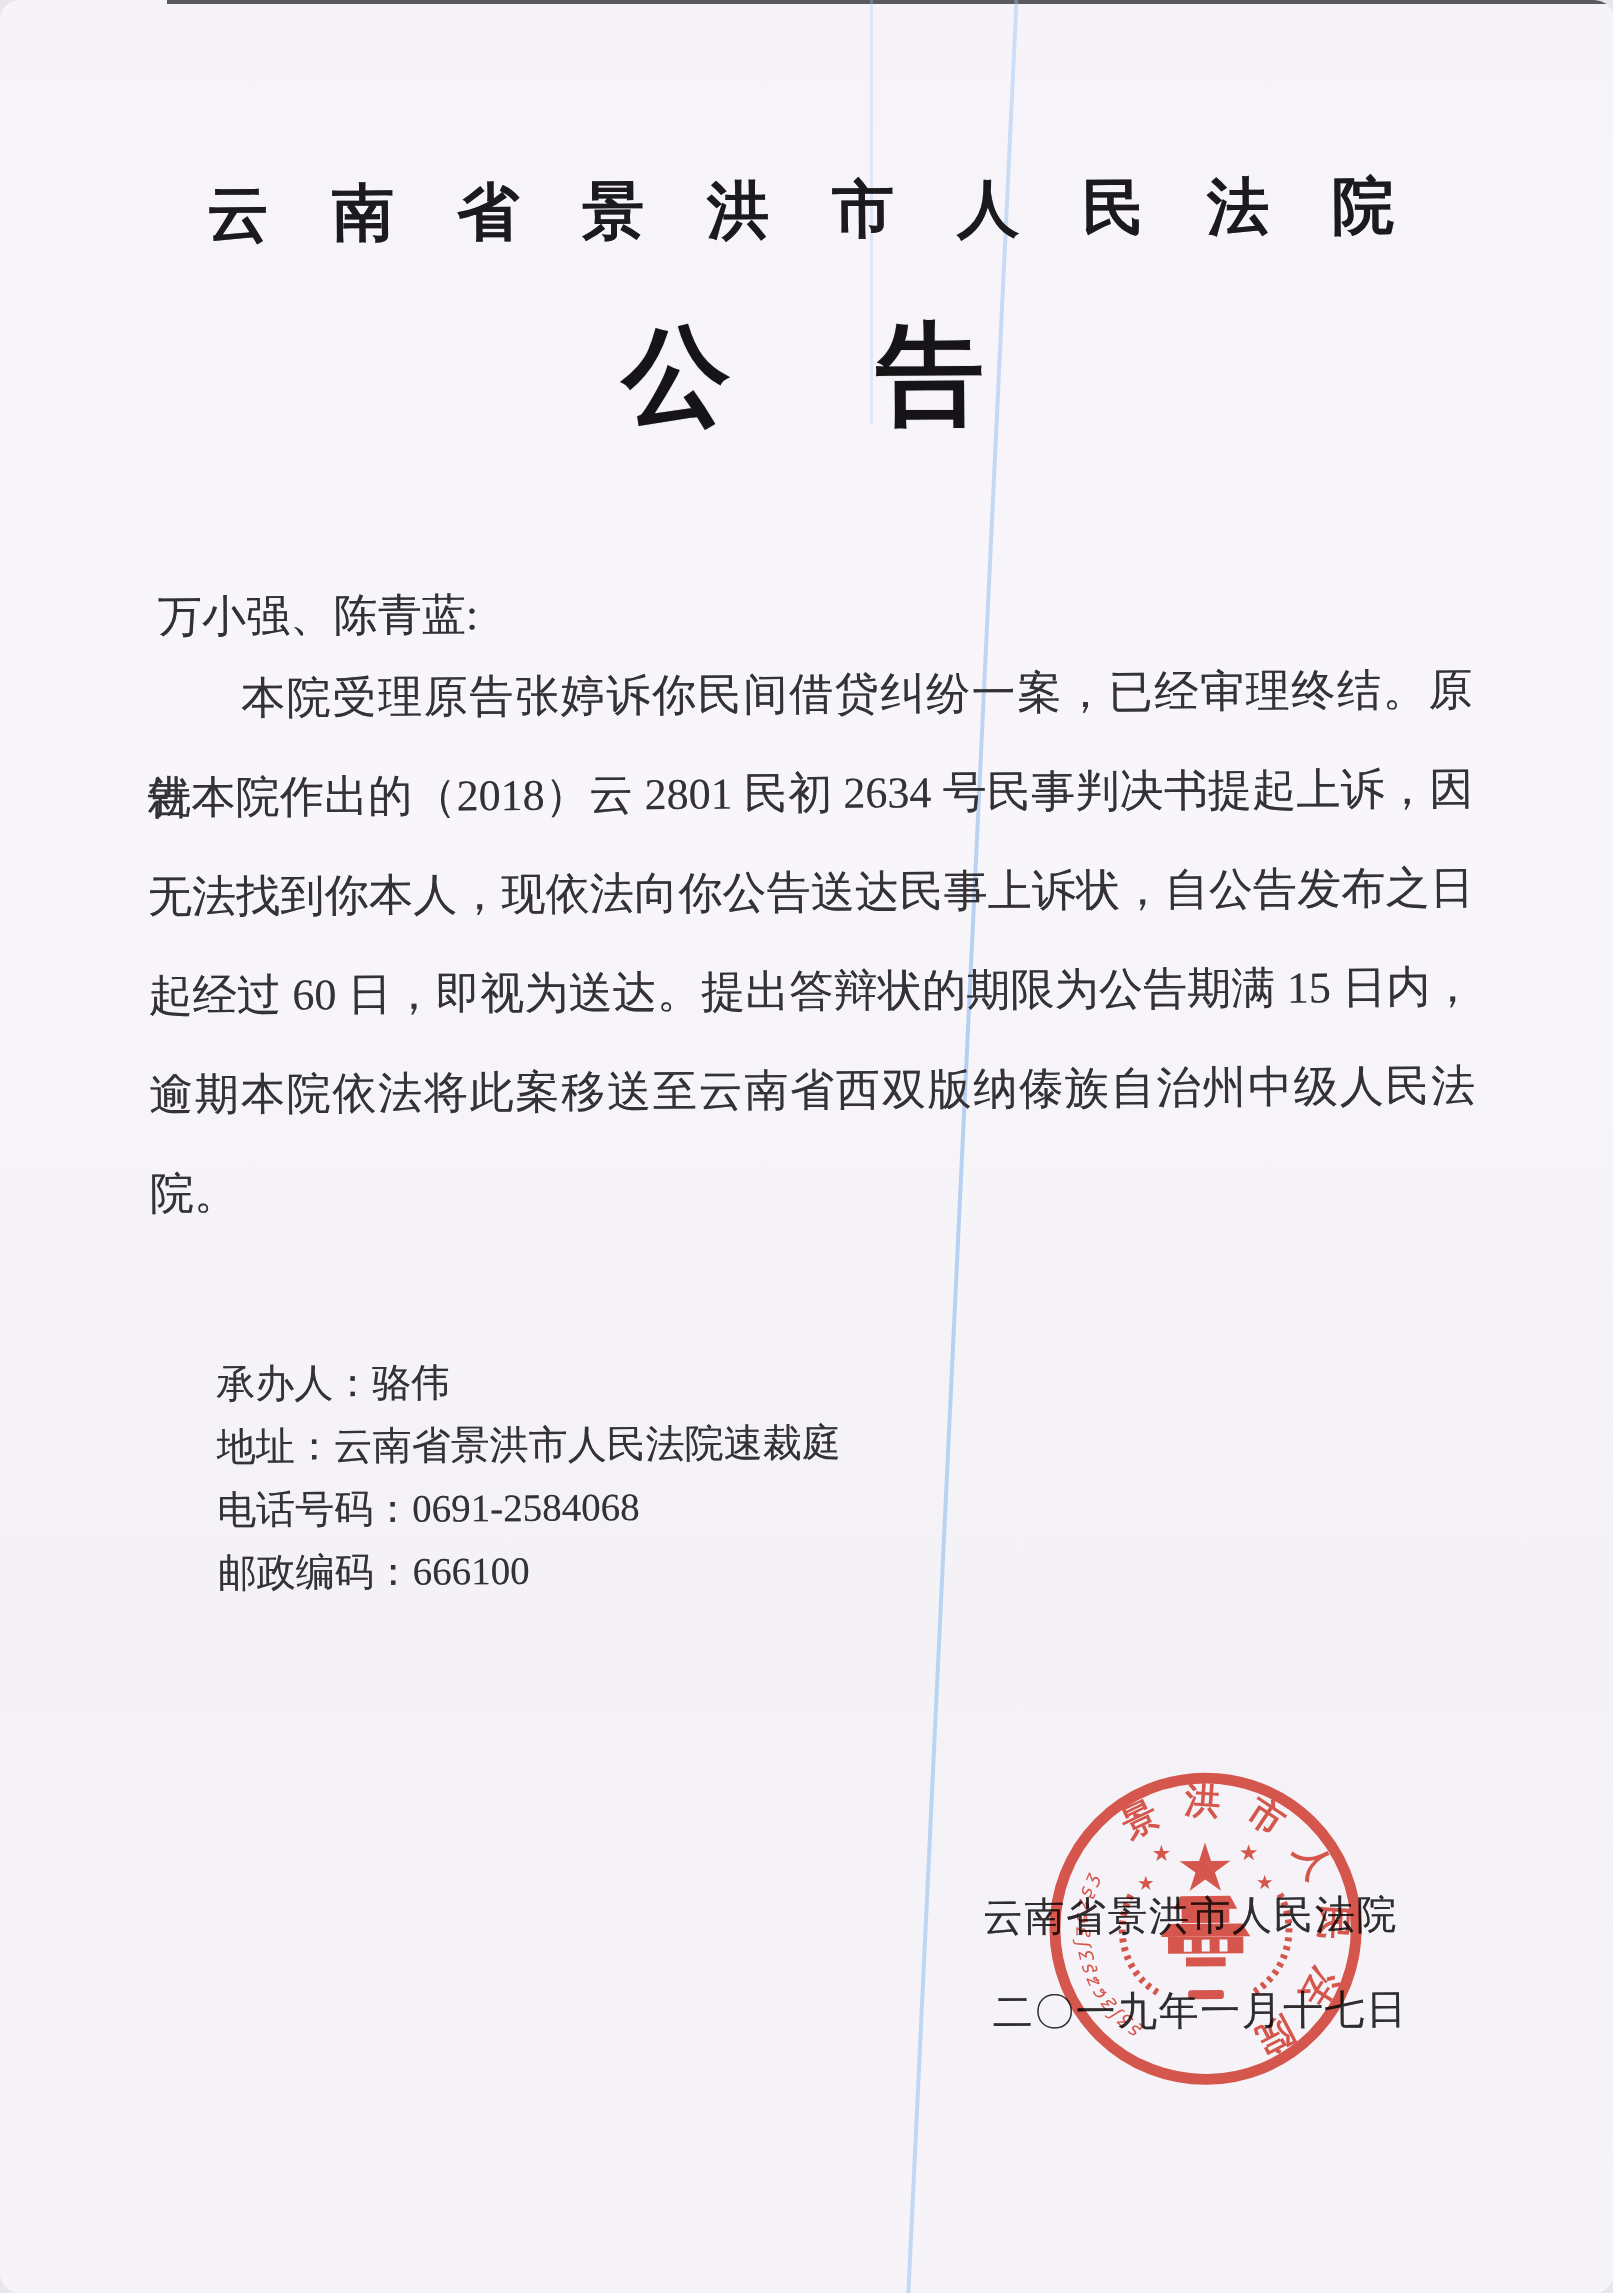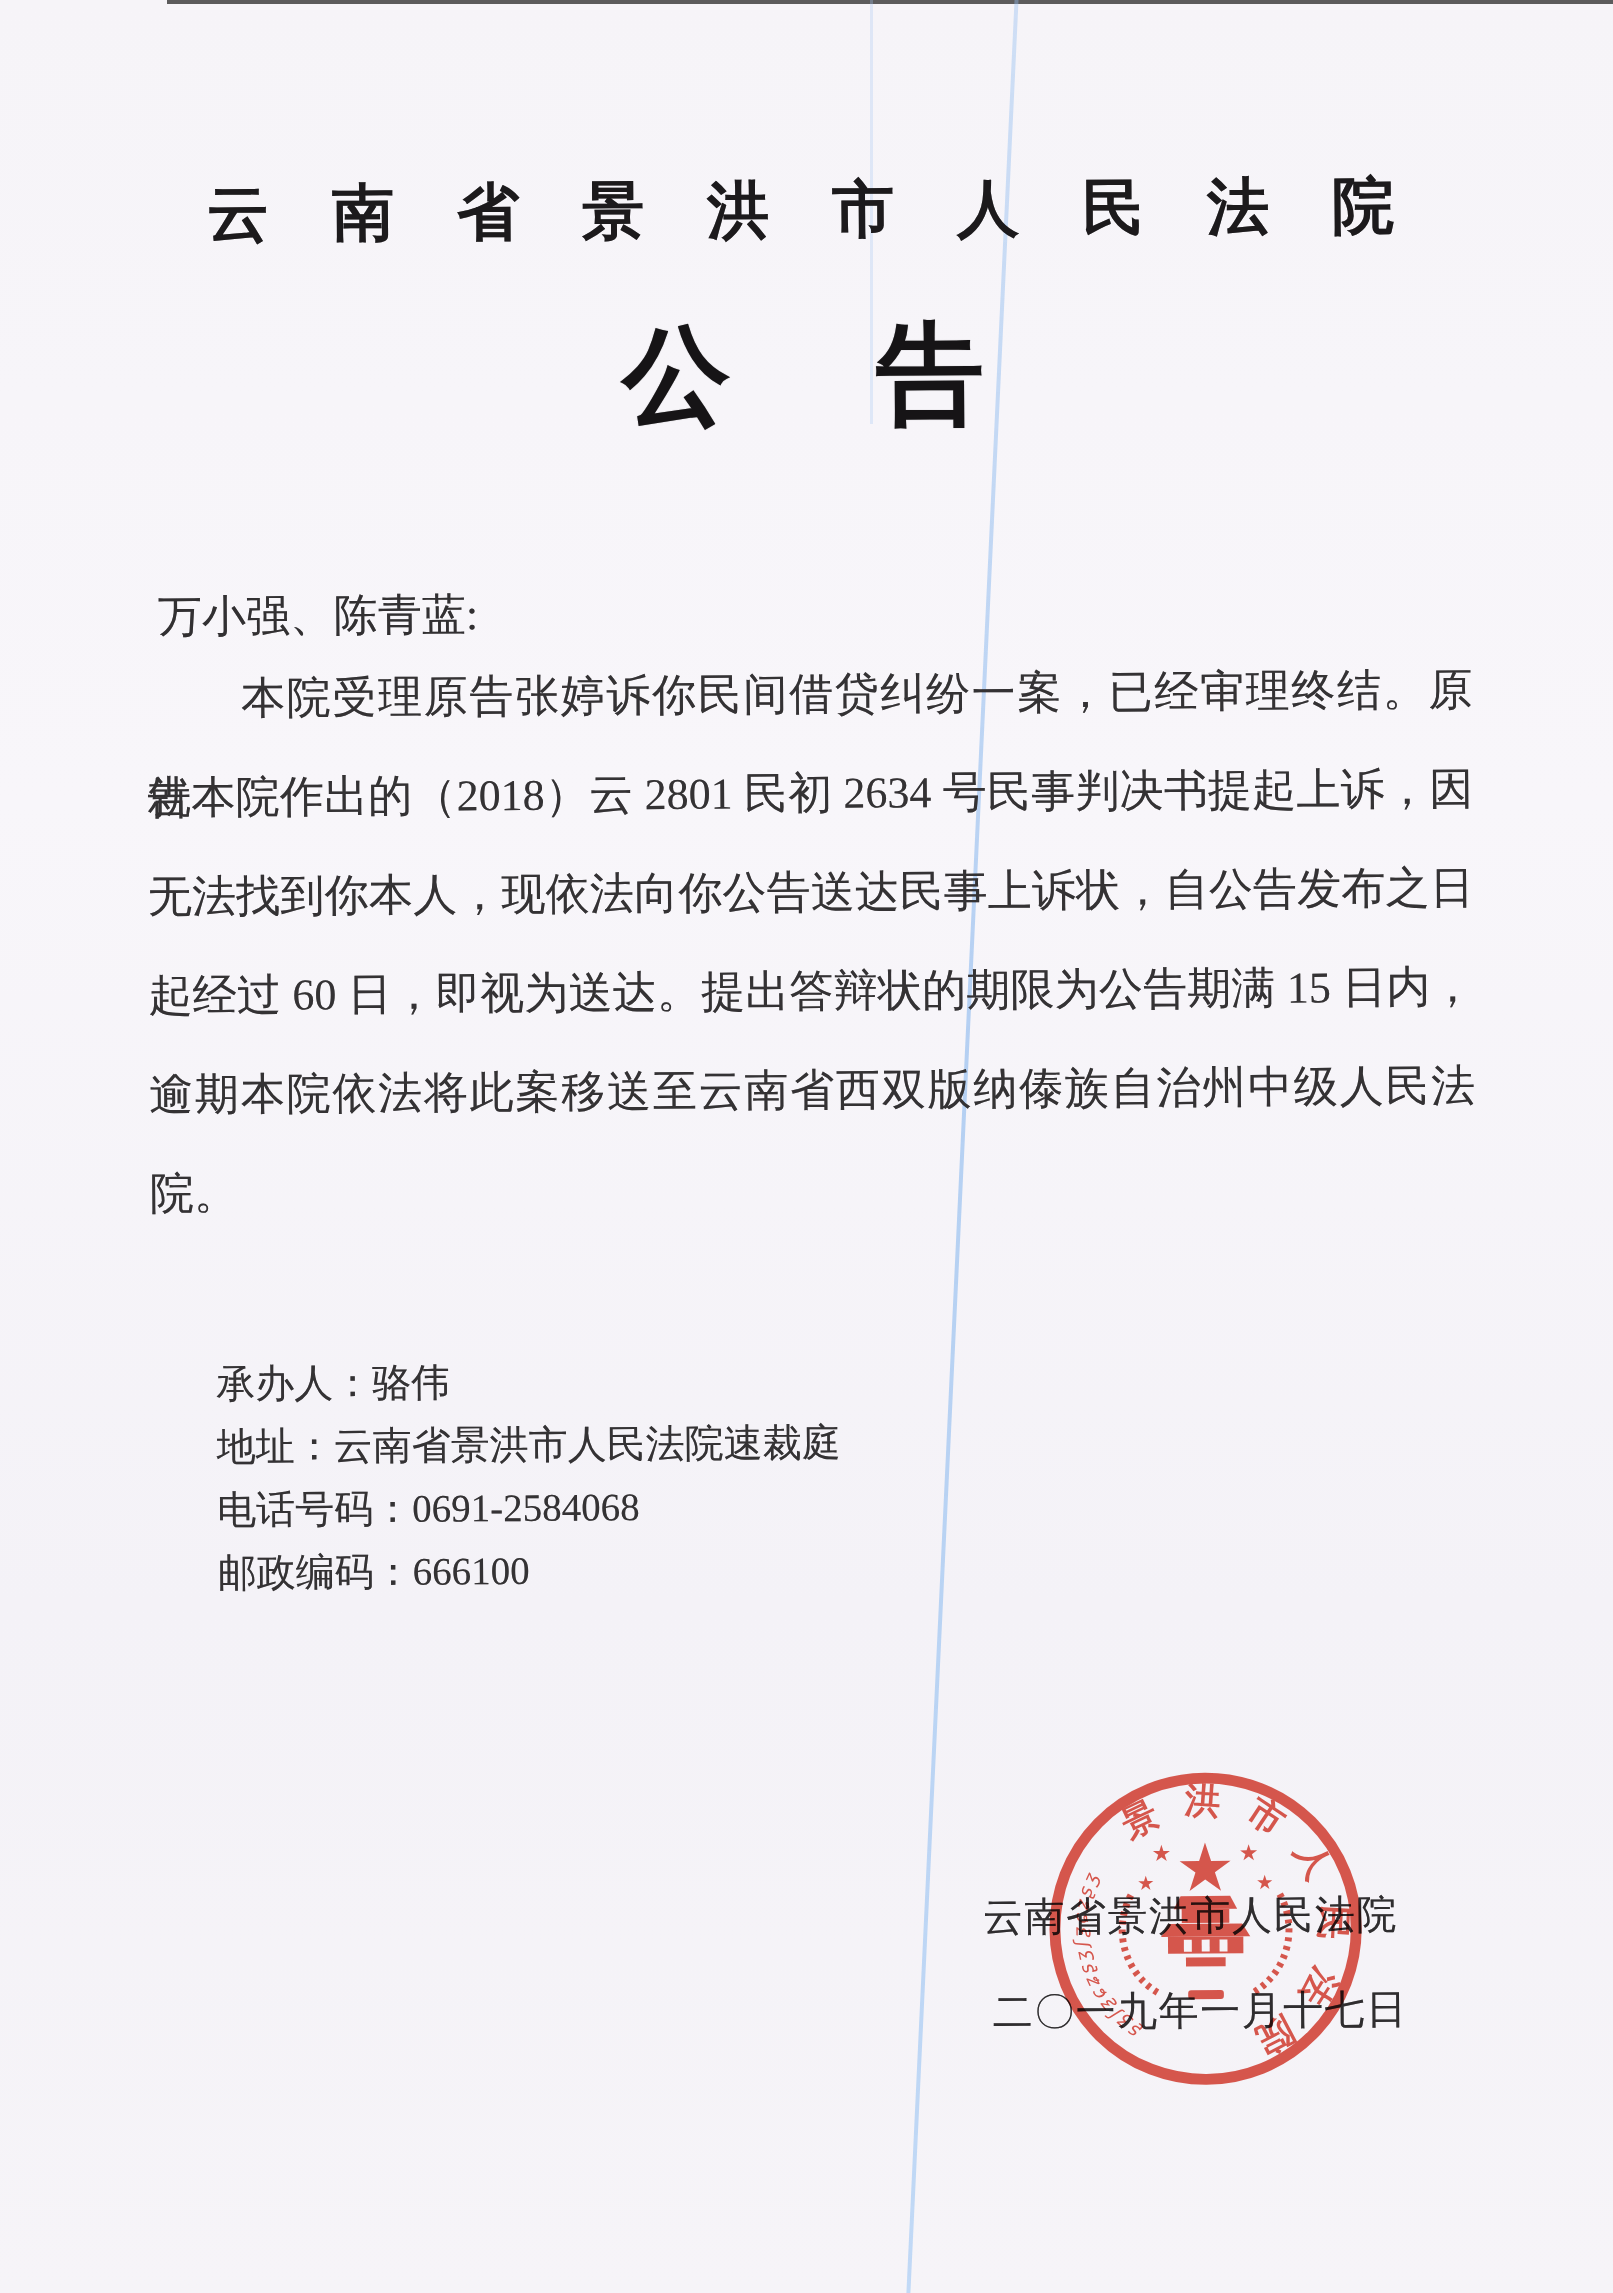--- a/index.html
+++ b/index.html
@@ -5,20 +5,21 @@
   html,body{margin:0;padding:0;background:#e8e6ea;}
   .page{
     position:relative;
     width:1614px;height:2293px;
     margin:0 auto;
     background:
       linear-gradient(180deg,#f6f4f8 0%,#f8f6fa 35%,#f4f2f7 70%,#f6f4f8 100%);
     overflow:hidden;
     font-family:"Liberation Serif","DejaVu Serif",serif;
     color:#2e2c2e;
+    border-radius:20px;
   }
   
   .scan-top-edge{
     position:absolute;top:0;left:167px;right:0;height:3.9px;
     background:#413f41;opacity:.85;
   }
   .crease-line{
     position:absolute;top:-9.9px;left:1015px;width:3.9px;height:2325px;
     background:linear-gradient(180deg,rgba(148,190,240,.40),rgba(140,185,238,.62) 45%,rgba(150,195,244,.55));
     transform:rotate(2.7deg);transform-origin:top center;

